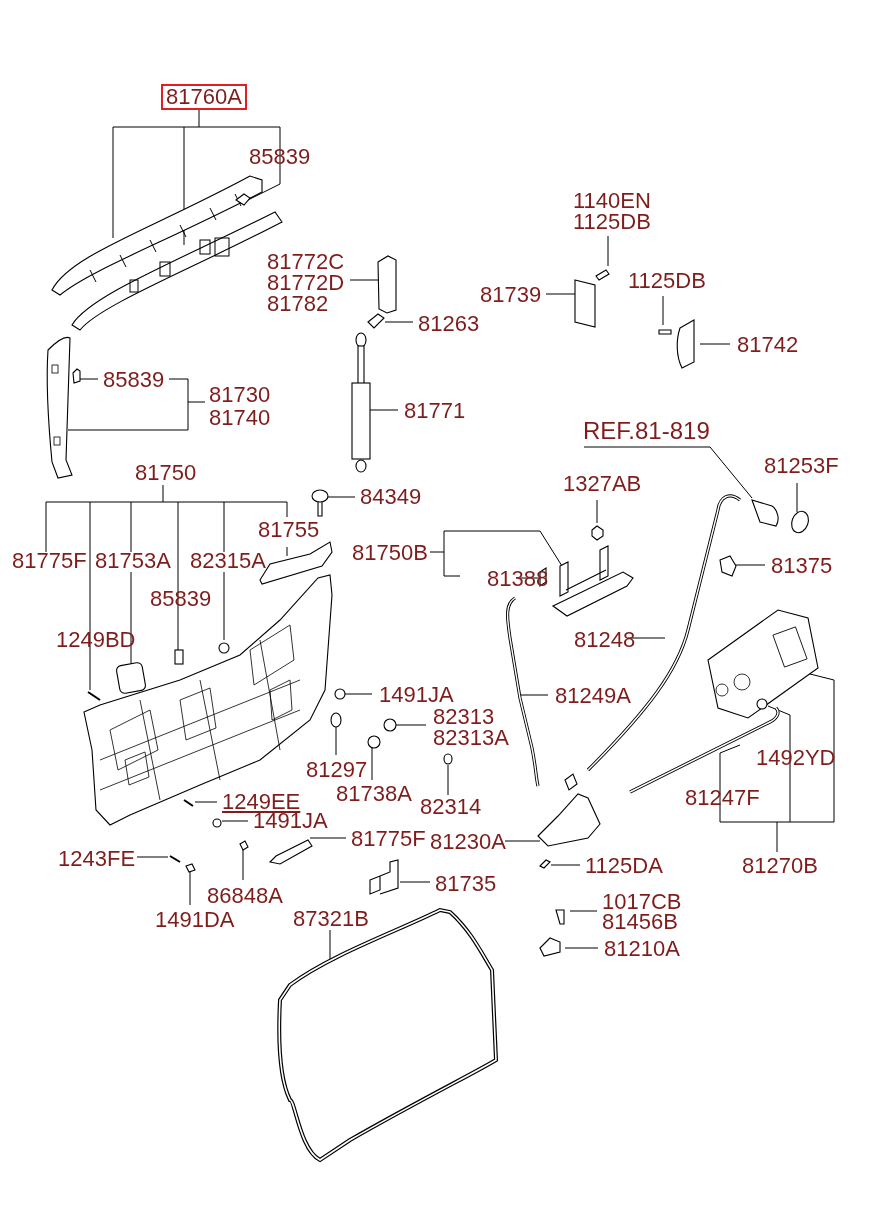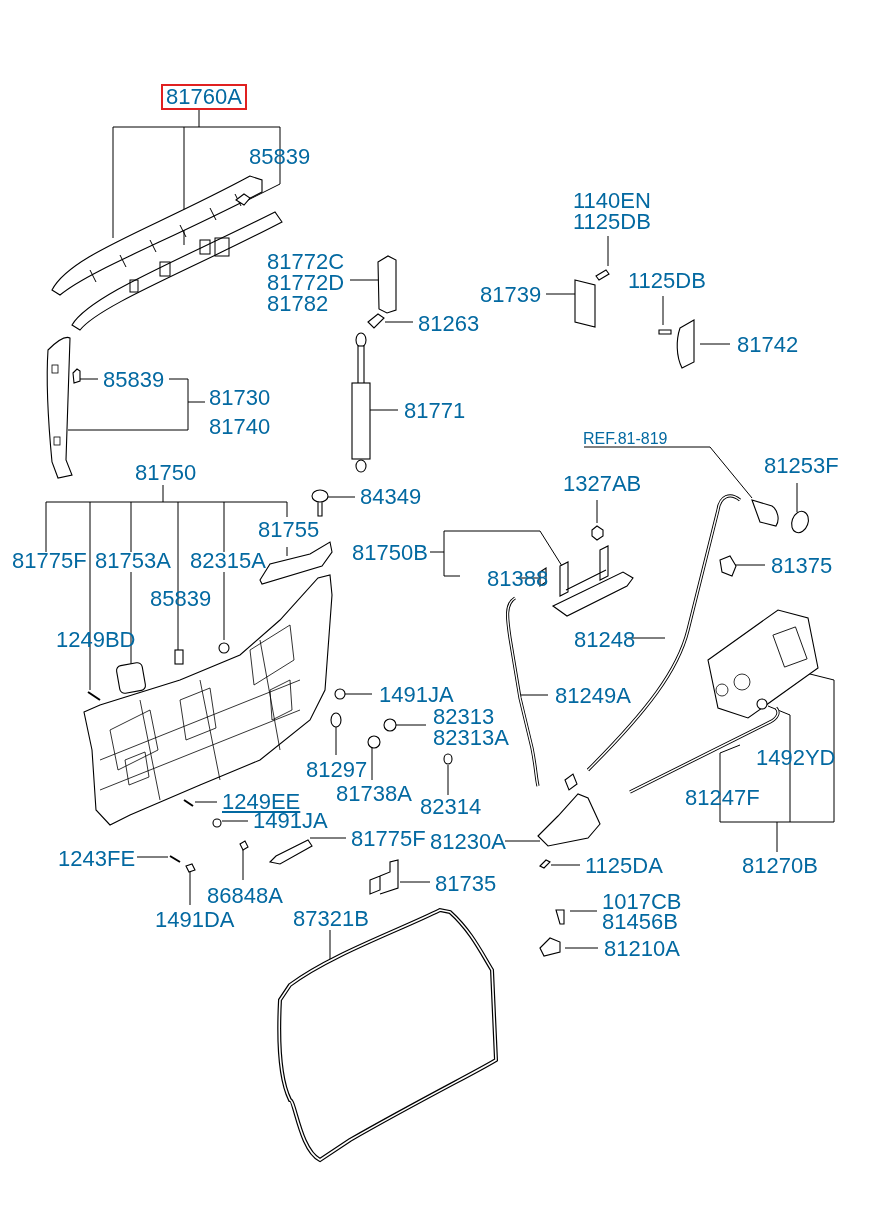--- a/index.html
+++ b/index.html
@@ -1,18 +1,18 @@
 <!DOCTYPE html>
 <html><head>
 <meta charset="utf-8">
 <style>
   html, body { margin: 0; padding: 0; background: #ffffff; }
   body { width: 886px; height: 1211px; position: relative; overflow: hidden; font-family: "Liberation Sans", sans-serif; }
   #diagram { position: absolute; left: 0; top: 0; width: 886px; height: 1211px; }
-  .lbl { position: absolute; font-family: "Liberation Sans", sans-serif; font-size: 19px; color: #0369a1; line-height: 20px; white-space: nowrap; cursor: pointer; }
+  .lbl { position: absolute; font-family: "Liberation Sans", sans-serif; font-size: 19px; color: #7f1d1d; line-height: 20px; white-space: nowrap; cursor: pointer; }
   .lbl.multi { white-space: pre; }
   .lbl.big { font-size: 22px; }
   .lbl.hl { border: 2px solid #e02020; padding: 1px 3px; line-height: 20px; }
   svg line, svg polyline, svg path, svg polygon, svg rect, svg ellipse, svg circle { stroke: #000; stroke-width: 1; fill: none; }
   svg .part { stroke-width: 1.1; fill: #fff; }
   svg .thin { stroke-width: 0.8; }
 </style>
 </head>
 <body>
 
@@ -249,24 +249,24 @@
 <div class="lbl big multi" style="left:267px;top:251px;line-height:21px;">81772C
 81772D
 81782</div>
 <div class="lbl big" style="left:418px;top:314px;">81263</div>
 <div class="lbl big multi" style="left:573px;top:190px;line-height:21px;">1140EN
 1125DB</div>
 <div class="lbl big" style="left:480px;top:285px;">81739</div>
 <div class="lbl big" style="left:628px;top:271px;">1125DB</div>
 <div class="lbl big" style="left:737px;top:335px;">81742</div>
 <div class="lbl big" style="left:103px;top:370px;">85839</div>
-<div class="lbl big multi" style="left:209px;top:383px;line-height:29px;">81730
+<div class="lbl big multi" style="left:209px;top:383px;line-height:23px;">81730
 81740</div>
 <div class="lbl big" style="left:404px;top:401px;">81771</div>
-<div class="lbl big" style="left:583px;top:418px;font-size:16px;line-height:26px;margin-top:8px;">REF.81-819</div>
+<div class="lbl big" style="left:583px;top:418px;font-size:24px;line-height:26px;">REF.81-819</div>
 <div class="lbl big" style="left:764px;top:456px;">81253F</div>
 <div class="lbl big" style="left:135px;top:463px;">81750</div>
 <div class="lbl big" style="left:360px;top:487px;">84349</div>
 <div class="lbl big" style="left:563px;top:474px;">1327AB</div>
 <div class="lbl big" style="left:258px;top:520px;">81755</div>
 <div class="lbl big" style="left:12px;top:551px;">81775F</div>
 <div class="lbl big" style="left:95px;top:551px;">81753A</div>
 <div class="lbl big" style="left:190px;top:551px;">82315A</div>
 <div class="lbl big" style="left:352px;top:543px;">81750B</div>
 <div class="lbl big" style="left:771px;top:556px;">81375</div>

